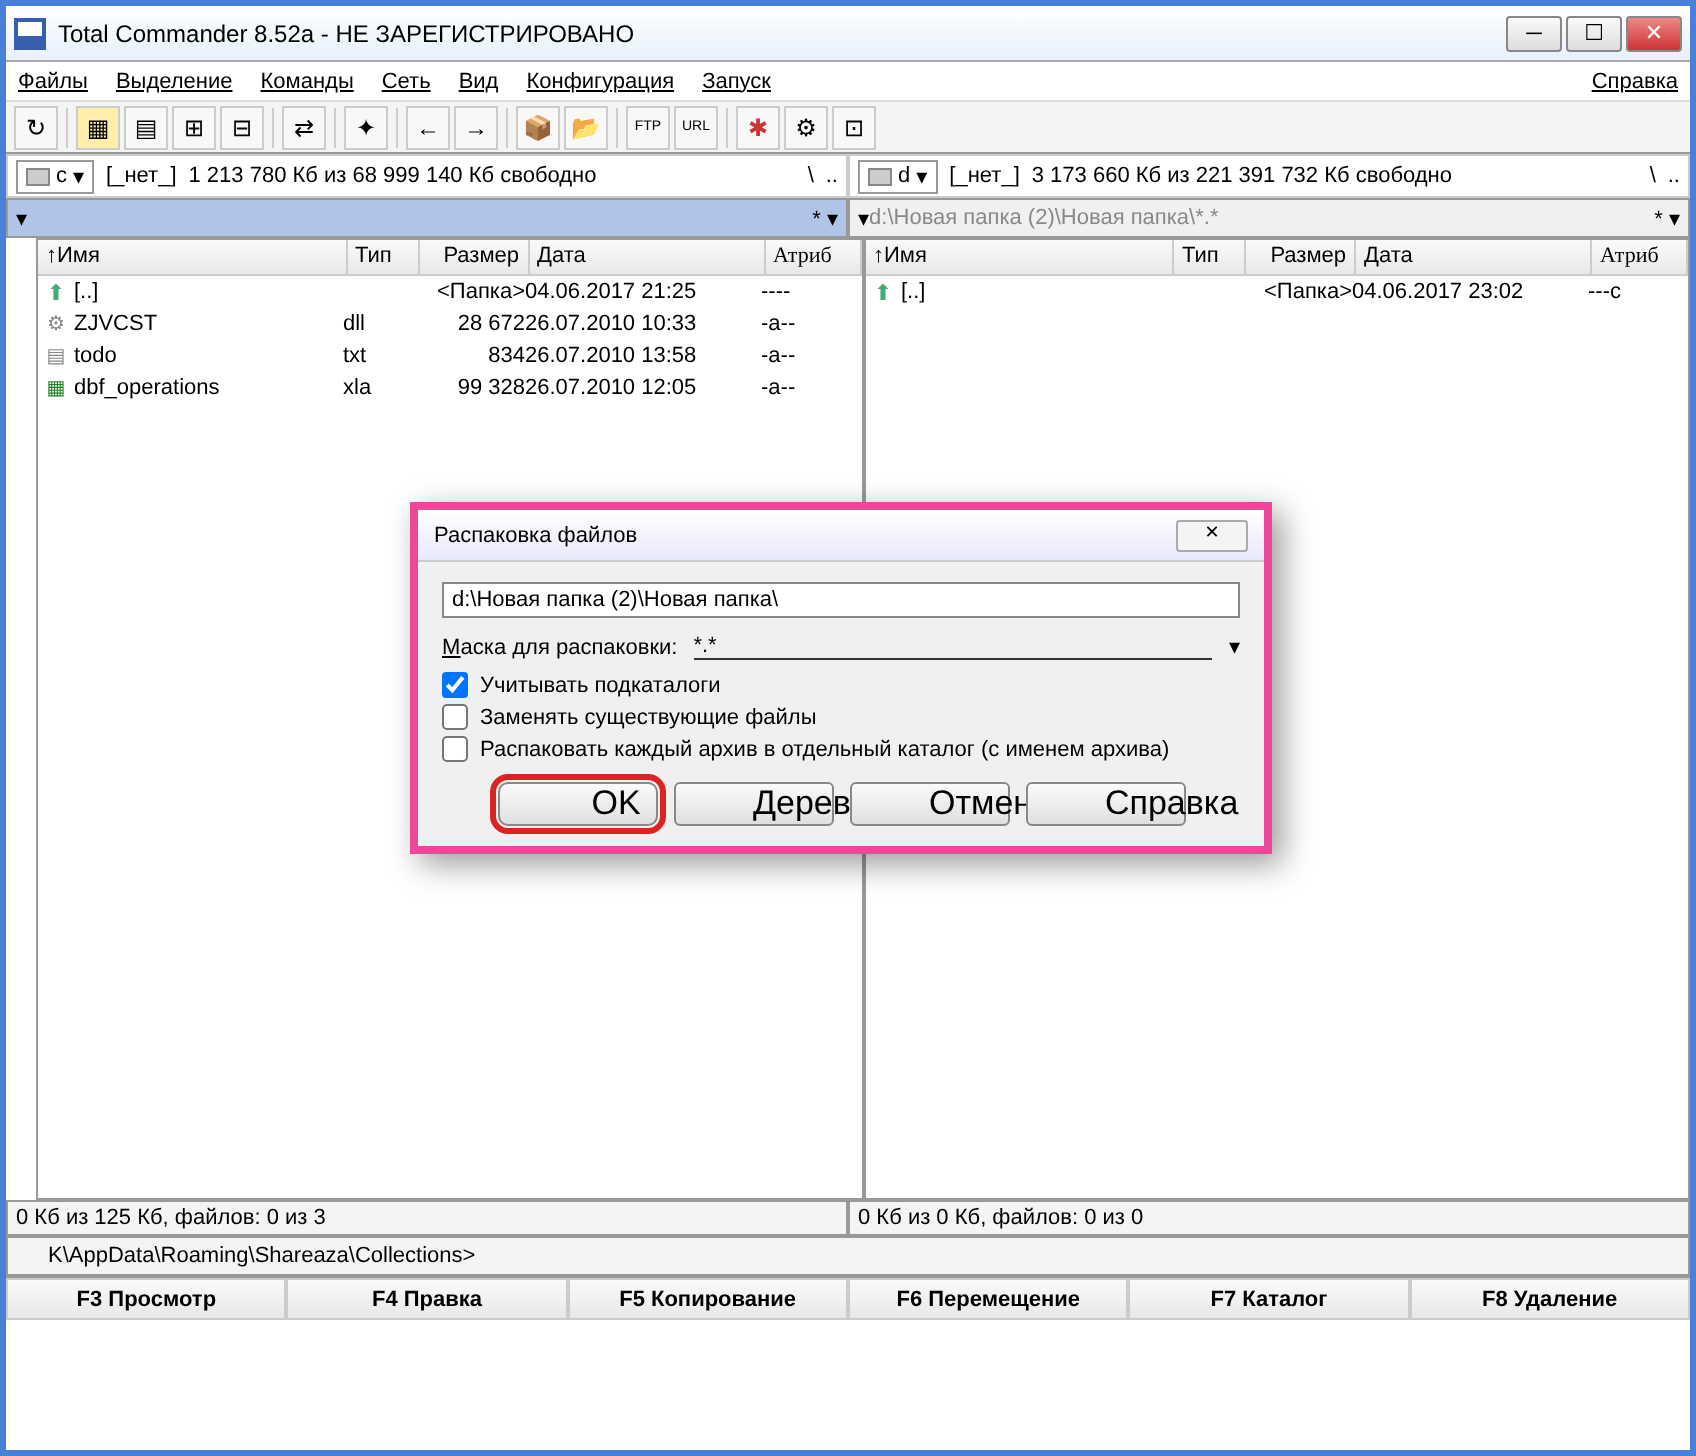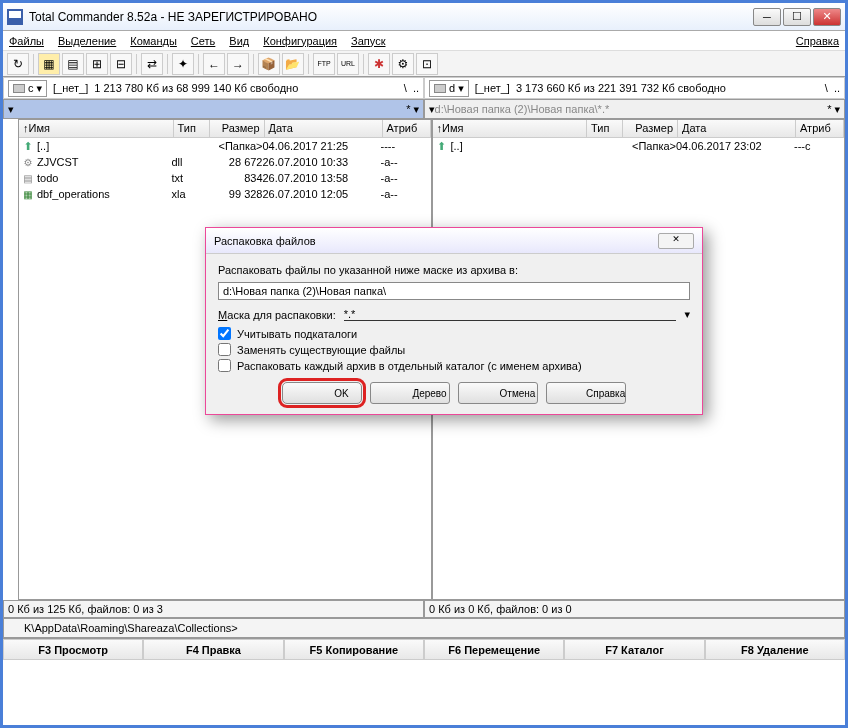--- a/index.html
+++ b/index.html
@@ -27,46 +27,46 @@
 .path-half.active { background: #b0c4e8; }
 .path-star { margin-left: auto; }
 .panels { display: flex; height: 481px; margin-left: 15px; }
 .panel { flex: 1; border: 1px solid #999; background: #fff; display: flex; flex-direction: column; overflow: hidden; }
 .col-headers { display: flex; background: linear-gradient(#fafafa, #e8e8e8); border-bottom: 1px solid #ccc; height: 18px; }
 .col-h { border-right: 1px solid #ccc; padding: 2px 4px; font-size: 11px; white-space: nowrap; overflow: hidden; }
 .col-name { flex: 1; }
 .col-type { width: 36px; }
 .col-size { width: 55px; text-align: right; }
 .col-date { width: 118px; }
-.col-attr { width: 48px; }
+.col-attr { width: 48px; font-family: Liberation Serif, serif; }
 .file-list { flex: 1; overflow: auto; }
 .file-row { display: flex; height: 16px; align-items: center; padding: 0 2px; }
 .file-icon { width: 14px; height: 14px; margin-right: 2px; display: flex; align-items: center; justify-content: center; font-size: 10px; }
 .file-name { flex: 1; white-space: nowrap; overflow: hidden; }
 .file-type { width: 36px; }
 .file-size { width: 55px; text-align: right; }
 .file-date { width: 118px; }
 .file-attr { width: 48px; }
 .status-row { display: flex; height: 18px; }
 .status-half { flex: 1; border: 1px solid #999; padding: 2px 4px; background: #f4f4f4; }
 .cmd-row { height: 20px; display: flex; align-items: center; border: 1px solid #999; padding: 0 20px; background: #f4f4f4; }
 .fkeys { display: flex; height: 22px; border-top: 1px solid #999; }
 .fkey { flex: 1; border: 1px solid #ccc; background: linear-gradient(#fafafa, #e8e8e8); display: flex; align-items: center; justify-content: center; font-size: 11px; font-weight: bold; }
-.dialog { position: absolute; left: 202px; top: 224px; width: 498px; background: #f0f0f0; border: 1px solid #ec4899; box-shadow: 5px 5px 15px rgba(0,0,0,0.4); }
+.dialog { position: absolute; left: 202px; top: 248px; width: 431px; background: #f0f0f0; border: 4px solid #ec4899; box-shadow: 5px 5px 15px rgba(0,0,0,0.4); }
 .dlg-title { height: 26px; background: linear-gradient(#fff, #e8e8fc); display: flex; align-items: center; padding: 0 8px; border-bottom: 1px solid #ccc; }
 .dlg-close { margin-left: auto; width: 36px; height: 16px; border: 1px solid #aaa; background: #f4f4f4; border-radius: 2px; text-align: center; font-size: 9px; }
 .dlg-body { padding: 10px 12px; }
 .dlg-label { margin-bottom: 6px; }
 .dlg-input { width: 100%; border: 1px solid #888; padding: 2px 4px; background: #fff; margin-bottom: 8px; font-size: 11px; }
 .dlg-mask-row { display: flex; align-items: center; gap: 8px; margin-bottom: 6px; }
 .dlg-mask-row input { flex: 1; border: none; border-bottom: 1px solid #333; background: transparent; font-size: 11px; }
 .dlg-check { display: flex; align-items: center; gap: 6px; margin: 3px 0; }
 .dlg-check input { width: 13px; height: 13px; }
 .dlg-btns { display: flex; gap: 8px; justify-content: center; margin-top: 10px; }
-.dlg-btn { width: 80px; height: 22px; border: 1px solid #888; background: linear-gradient(#fafafa, #e0e0e0); border-radius: 3px; font-size: 10px; padding-left: 39px; }
+.dlg-btn { width: 80px; height: 22px; border: 1px solid #888; background: linear-gradient(#fafafa, #e0e0e0); border-radius: 3px; font-size: 17px; padding-left: 39px; }
 .dlg-btn.ok { outline: 3px solid #d22; outline-offset: 1px; border-radius: 5px; }
 .up-arrow { color: #4a7; font-size: 11px; }
 .underline { text-decoration: underline; }
 </style>
 </head>
 <body>
 
 <div class="window">
   <div class="titlebar">
     <span class="titlebar-icon"></span>
@@ -230,21 +230,20 @@
     <div class="fkey">F7 Каталог</div>
     <div class="fkey">F8 Удаление</div>
   </div>
 
   <div class="dialog">
     <div class="dlg-title">
       <span>Распаковка файлов</span>
       <div class="dlg-close">✕</div>
     </div>
     <div class="dlg-body">
-      <div class="dlg-label">Распаковать файлы по указанной ниже маске из архива в:</div>
       <input class="dlg-input" value="d:\Новая папка (2)\Новая папка\" style="">
       <div class="dlg-mask-row">
         <span><span class="underline">М</span>аска для распаковки:</span>
         <input value="*.*" style="">
         <span>▾</span>
       </div>
       <label class="dlg-check">
           <input type="checkbox" checked="" style="">
           <span>Учитывать подкаталоги</span>
         </label>

